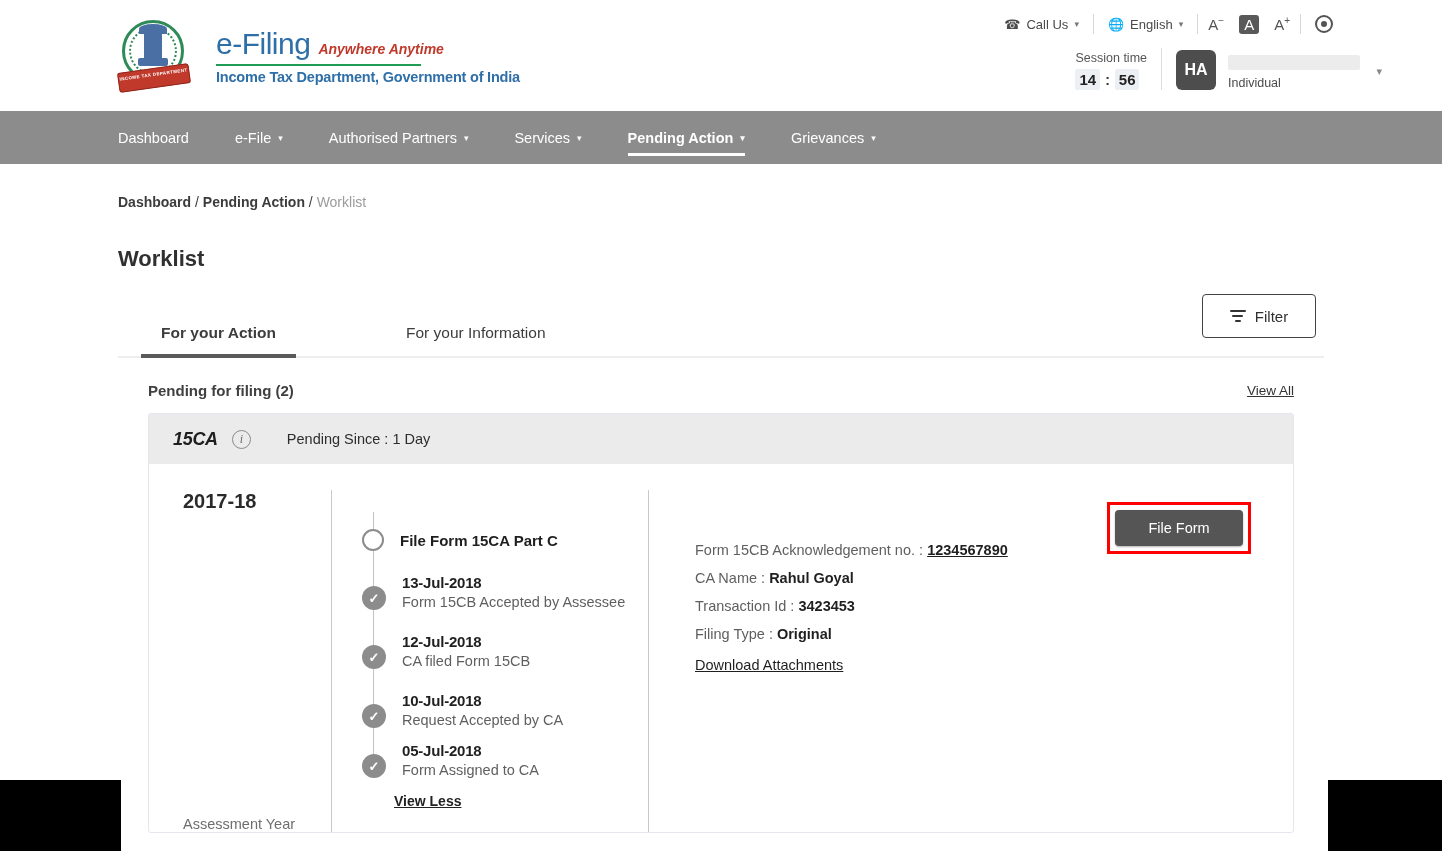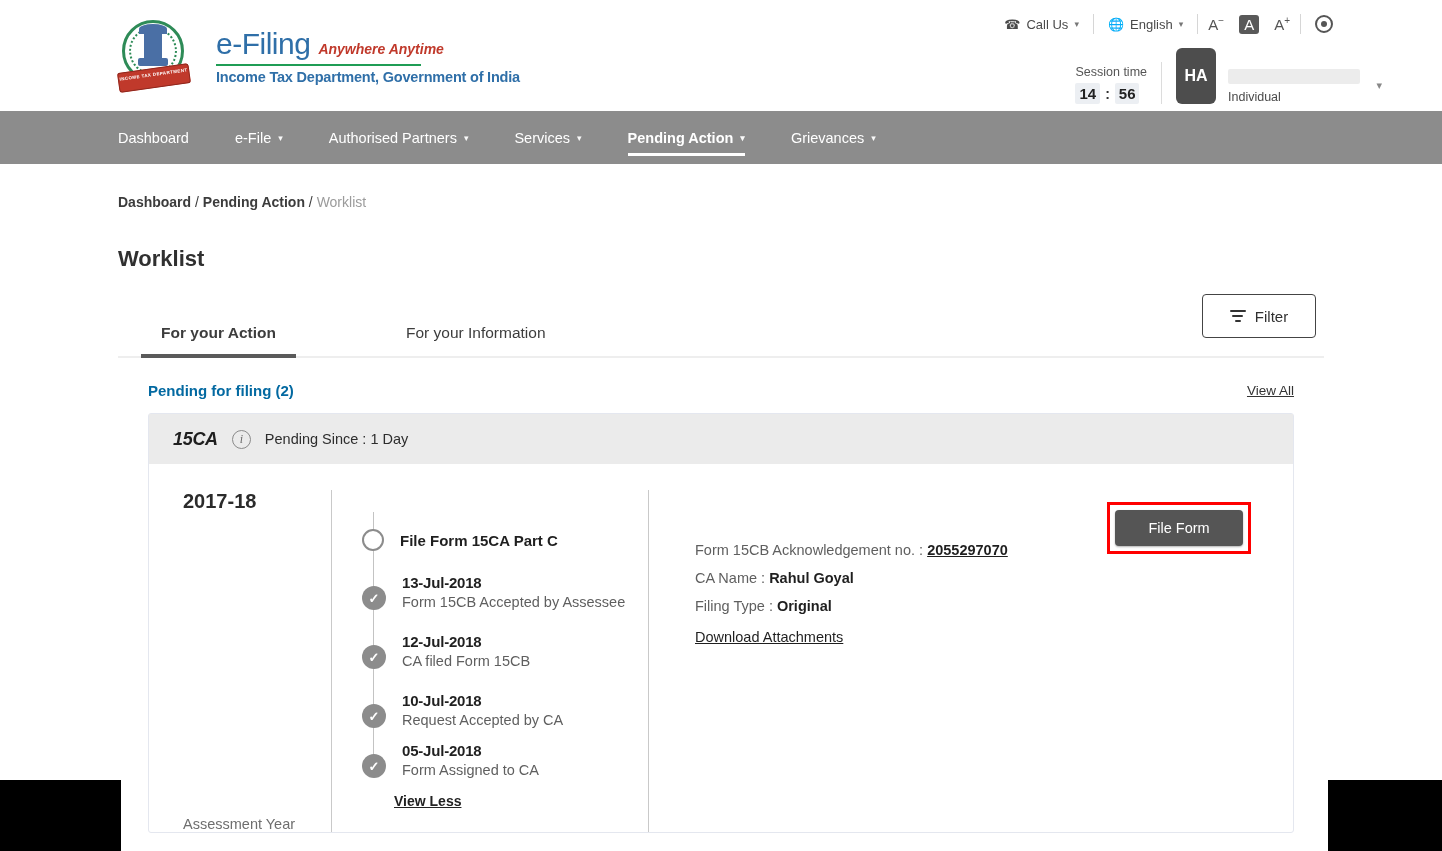--- a/index.html
+++ b/index.html
@@ -70,21 +70,21 @@
   .gear:after{ content:""; position:absolute; left:4px; top:4px; width:6px;height:6px;border-radius:50%;background:#555;}
 
   .hdr-bot-right { position:absolute; right:82px; top:48px; display:flex; align-items:flex-end; }
   .session { text-align:left; margin-right:14px; }
   .session-label { font-size:12.5px; color:#555; margin-bottom:4px; }
   .session-digits { display:flex; align-items:center; gap:3px; }
   .dig { background:#eceff3; color:#222; font-size:15px; font-weight:bold; padding:2px 4px; border-radius:2px; }
   .colon { font-weight:bold; font-size:14px; color:#333; padding:0 2px;}
   .vdiv2 { width:1px; height:42px; background:#dcdcdc; margin-right:14px; }
   .avatar {
-    width:40px; height:56px; border-radius:6px; background:#4d4d4d; color:#fff;
+    width:40px; height:40px; border-radius:6px; background:#4d4d4d; color:#fff;
     display:flex; align-items:center; justify-content:center; font-size:16px; font-weight:bold;
   }
   .user-block { margin-left:12px; position:relative; }
   .user-redact { width:132px; height:15px; background:#ececec; border-radius:2px; }
   .user-type { font-size:12.5px; color:#4a4a4a; margin-top:6px; }
   .user-caret { position:absolute; right:-22px; top:10px; font-size:11px; color:#888; }
 
   
   .nav { height:53px; background:#8c8c8c; display:flex; align-items:center; padding-left:118px; }
   .nav-item {
@@ -120,32 +120,32 @@
     display:flex; align-items:center; justify-content:center; gap:9px; font-size:15px; color:#303030;
     cursor:pointer;
   }
   .filter-icon { display:inline-block; width:16px; }
   .filter-icon i { display:block; height:2px; background:#333; margin:3px auto; border-radius:1px; }
   .filter-icon i:nth-child(1){ width:16px; }
   .filter-icon i:nth-child(2){ width:11px; }
   .filter-icon i:nth-child(3){ width:6px; }
 
   .section-head { display:flex; align-items:center; justify-content:space-between; padding:24px 30px 14px 30px; }
-  .section-title { font-size:15px; font-weight:bold; color:#0369a1; }
+  .section-title { font-size:15px; font-weight:bold; color:#404040; }
   .view-all { font-size:13.5px; color:#333; text-decoration:underline; cursor:pointer; }
 
   .card { margin:0 30px 0 30px; border:1px solid #e4e7ef; border-radius:3px; background:#fff; }
   .card-head { background:#ebebeb; height:50px; display:flex; align-items:center; padding-left:24px; gap:14px; }
   .card-code { font-size:18px; font-weight:bold; color:#1f1f1f; letter-spacing:-0.3px;font-style:italic; }
   .info-i {
     width:19px; height:19px; border-radius:50%; border:1.5px solid #8a8a8a; color:#6a6a6a;
     font-size:12px; font-style:italic; display:flex; align-items:center; justify-content:center;
     font-family:"Liberation Serif", serif; cursor:pointer;
   }
-  .pending-since { font-size:14.5px; color:#2d2d2d; }
+  .pending-since { font-size:14.5px; color:#2d2d2d; margin-left:22px; }
 
   .card-body { display:flex; padding:26px 0 0 0; position:relative; min-height:300px; }
 
   .ay-col { width:182px; padding-left:34px; display:flex; flex-direction:column; justify-content:space-between; }
   .ay-year { font-size:20px; font-weight:bold; color:#2b2b2b; }
   .ay-label { font-size:14.5px; color:#6e6e6e; margin-top:8px; }
 
   .sepline { width:1px; background:#c9c9c9; margin:0; align-self:stretch; }
 
   .timeline-col { width:316px; padding:0 0 0 0; position:relative; }
@@ -384,27 +384,31 @@
           <div class="view-less-wrap">
             <span class="view-less">View Less</span>
           </div>
         </div>
 
         <div class="sepline"></div>
 
         <div class="details-col">
           <div class="drow">
             <span>Form 15CB Acknowledgement no. :</span>
-            <span class="dlink">2055297070</span>
+            <span class="dlink">1234567890</span>
           </div>
           <div class="drow">
             <span>CA Name :</span>
             <b>Rahul Goyal</b>
           </div>
           <div class="drow">
+            <span>Transaction Id :</span>
+            <b>3423453</b>
+          </div>
+          <div class="drow">
             <span>Filing Type :</span>
             <b>Original</b>
           </div>
           <span class="dl-attach">Download Attachments</span>
         </div>
 
         <div class="action-col">
           <div class="hl-box"></div>
           <div class="file-form-btn">File Form</div>
         </div>

